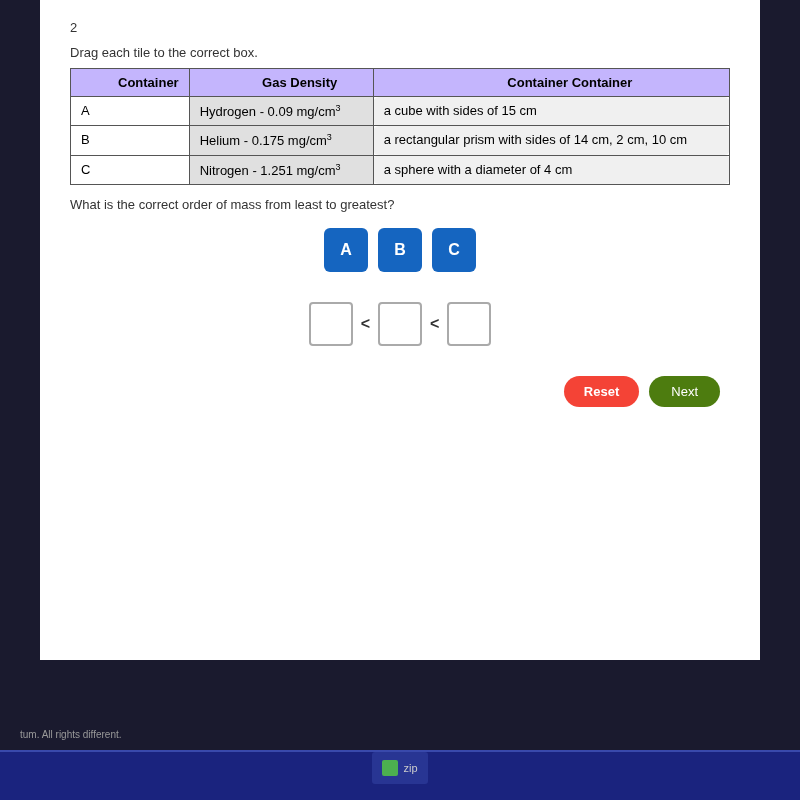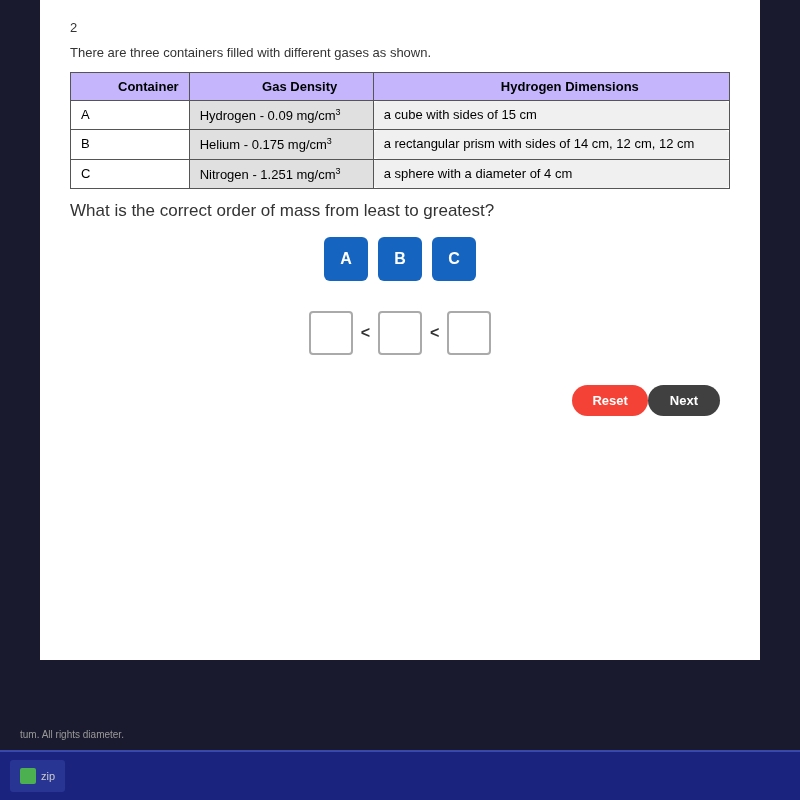--- a/index.html
+++ b/index.html
@@ -74,21 +74,21 @@
       width: 184px;
       background: #e0e0e0;
     }
 
     .data-table td:nth-child(3) {
       background: #f0f0f0;
       border-radius: 6px;
     }
 
     .question-text {
-      font-size: 17px;
+      font-size: 13px;
       color: #333;
       margin-bottom: 16px;
     }
 
     
     .tiles-area {
       display: flex;
       gap: 10px;
       justify-content: center;
       margin-bottom: 30px;
@@ -128,59 +128,61 @@
     .less-than {
       font-size: 16px;
       color: #333;
       font-weight: bold;
     }
 
     
     .buttons-area {
       display: flex;
       justify-content: flex-end;
+      gap: 10px;
       padding-right: 10px;
       margin-top: 24px;
     }
 
     .btn-reset {
       background: #f44336;
       color: white;
       border: none;
       padding: 8px 20px;
       border-radius: 20px;
       font-size: 13px;
       cursor: pointer;
       font-weight: bold;
     }
 
     .btn-next {
-      background: #404040;
+      background: #4d7c0f;
       color: white;
       border: none;
       padding: 8px 22px;
       border-radius: 20px;
       font-size: 13px;
       cursor: pointer;
-      font-weight: bold;
+      font-weight: normal;
     }
 
     
     .taskbar {
       position: absolute;
       bottom: 0;
       left: 0;
       right: 0;
       height: 50px;
       background: #1a237e;
       display: flex;
       align-items: center;
       padding: 0 10px;
       gap: 10px;
       border-top: 2px solid #3949ab;
+      flex-direction: column;
     }
 
     .taskbar-item {
       background: #283593;
       color: #ccc;
       font-size: 11px;
       padding: 4px 10px;
       border-radius: 3px;
       display: flex;
       align-items: center;
@@ -207,40 +209,40 @@
     sup {
       font-size: 9px;
     }
   </style>
 </head>
 <body>
 
 <div class="page-content">
   <div class="question-number">2</div>
 
-  <p class="sub-instruction">There are three containers filled with different gases as shown.</p>
+  <p class="instruction">Drag each tile to the correct box.</p>
 
   <table class="data-table">
     <thead>
       <tr>
         <th>Container</th>
         <th>Gas Density</th>
-        <th>Hydrogen Dimensions</th>
+        <th>Container Container</th>
       </tr>
     </thead>
     <tbody>
       <tr>
         <td>A</td>
         <td>Hydrogen - 0.09 mg/cm<sup>3</sup></td>
         <td>a cube with sides of 15 cm</td>
       </tr>
       <tr>
         <td>B</td>
         <td>Helium - 0.175 mg/cm<sup>3</sup></td>
-        <td>a rectangular prism with sides of 14 cm, 12 cm, 12 cm</td>
+        <td>a rectangular prism with sides of 14 cm, 2 cm, 10 cm</td>
       </tr>
       <tr>
         <td>C</td>
         <td>Nitrogen - 1.251 mg/cm<sup>3</sup></td>
         <td>a sphere with a diameter of 4 cm</td>
       </tr>
     </tbody>
   </table>
 
   <p class="question-text">What is the correct order of mass from least to greatest?</p>
@@ -258,20 +260,20 @@
     <span class="less-than">&lt;</span>
     <div class="drop-box"></div>
   </div>
 
   <div class="buttons-area">
     <button class="btn-reset">Reset</button>
     <button class="btn-next">Next</button>
   </div>
 </div>
 
-<div class="copyright-text">tum. All rights diameter.</div>
+<div class="copyright-text">tum. All rights different.</div>
 
 <div class="taskbar">
   <div class="taskbar-item">
     <div class="taskbar-icon"></div>
     <span>zip</span>
   </div>
 </div>
 
 </body></html>

